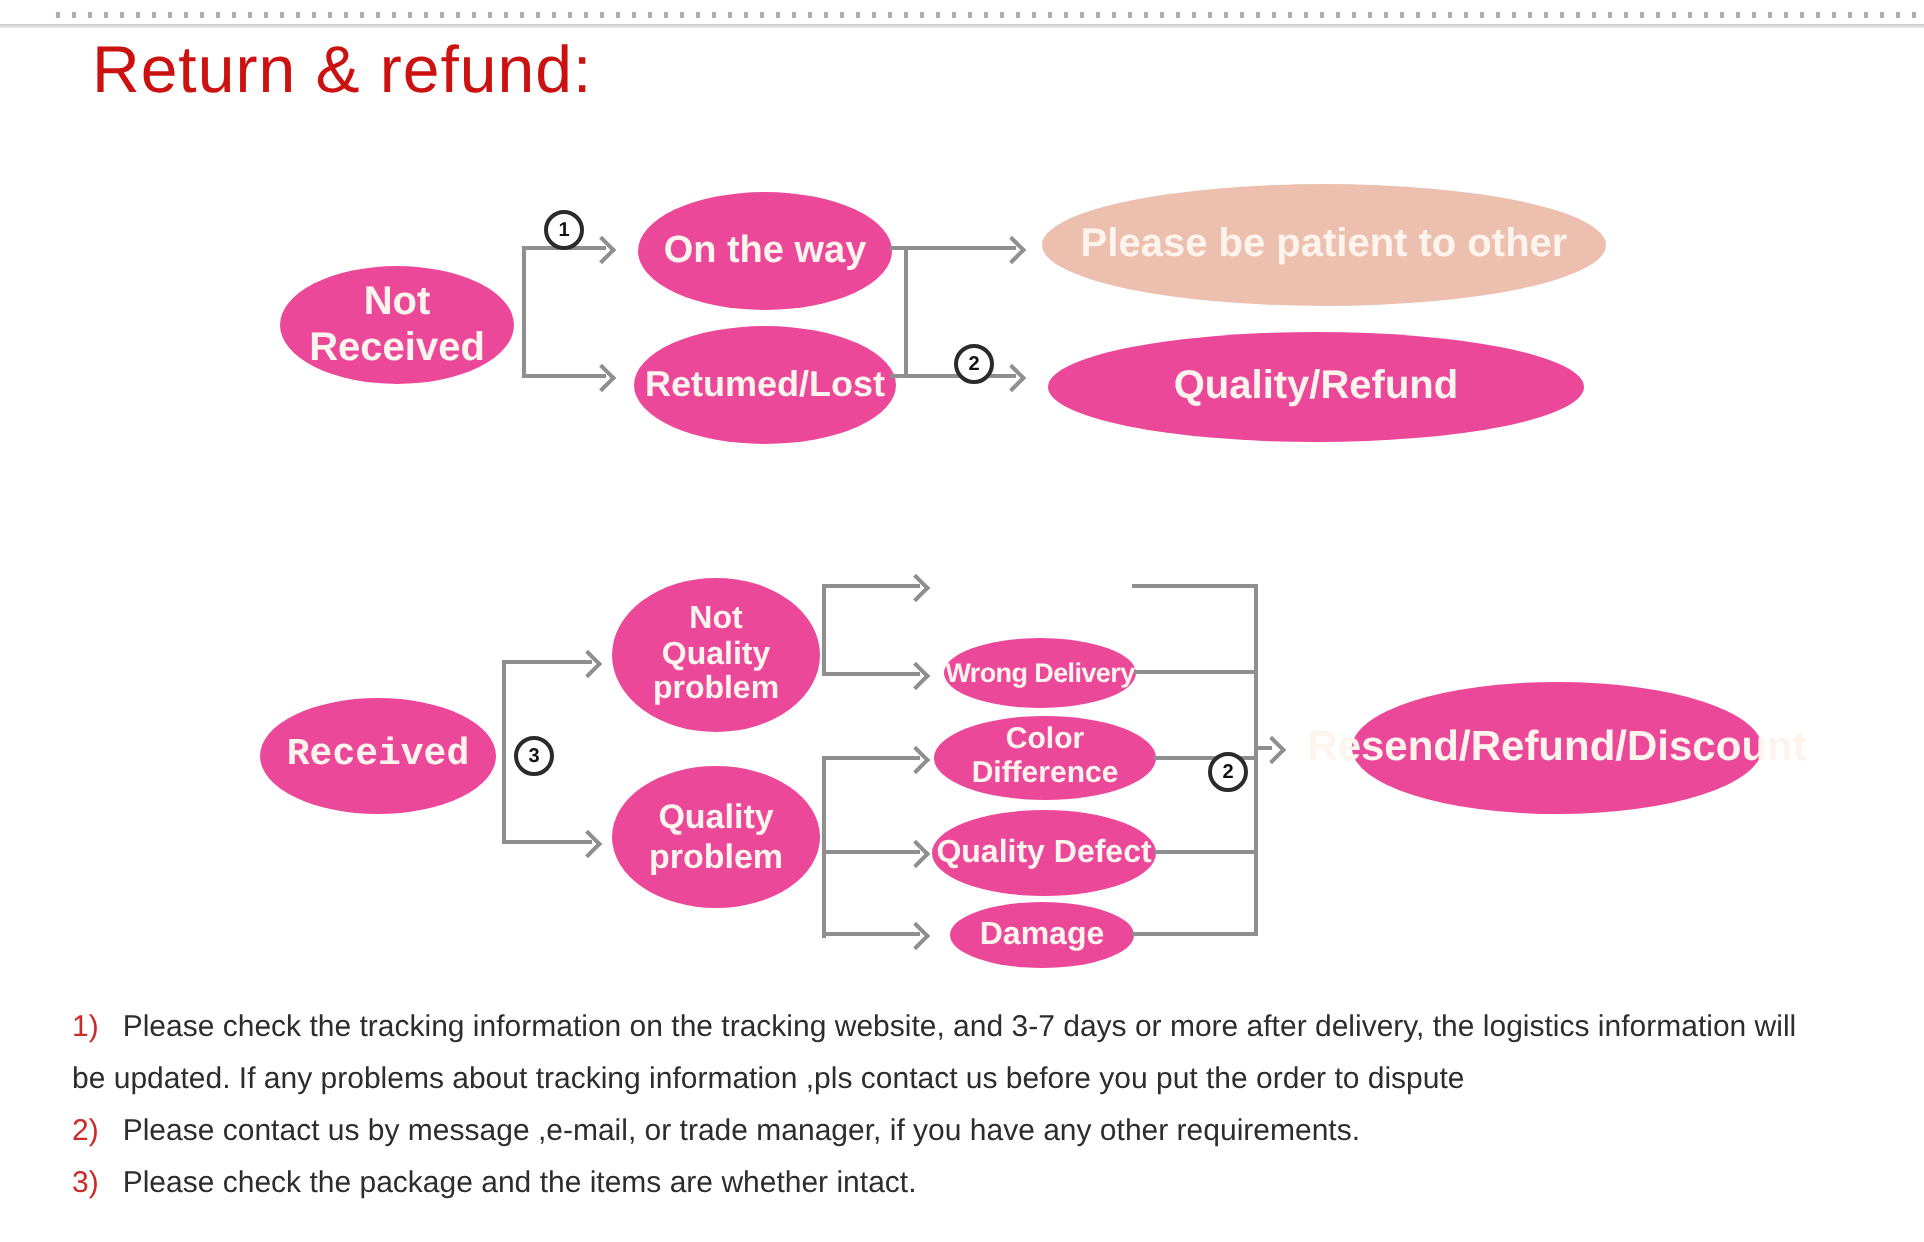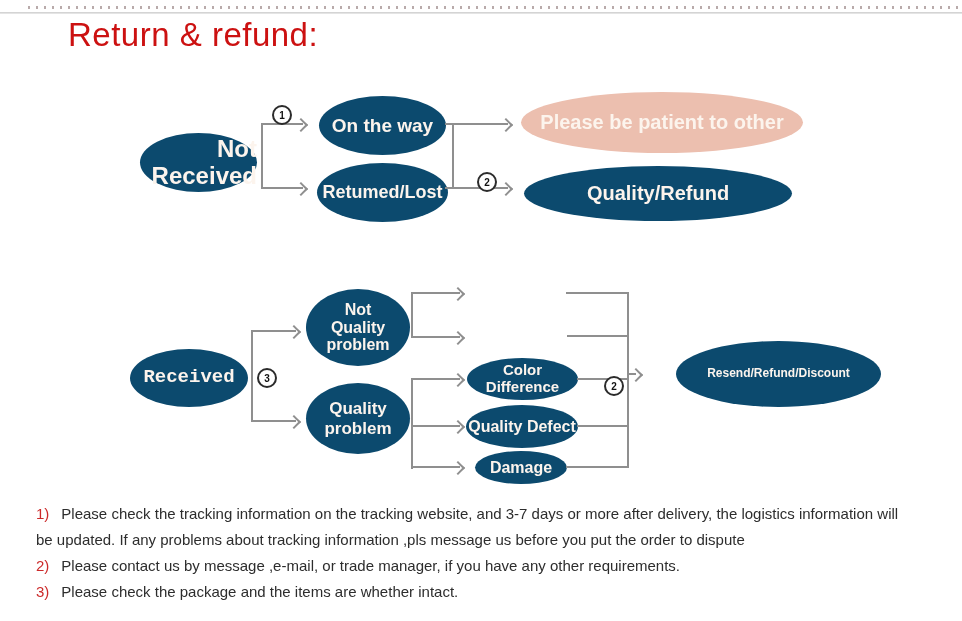--- a/index.html
+++ b/index.html
@@ -8,40 +8,40 @@
   .canvas{position:absolute;inset:0;width:962px;height:621px;}
 
   
   #top-dots{position:absolute;left:28px;top:6px;width:930px;height:3px;
     background:repeating-linear-gradient(to right,#b9abab 0 2px,transparent 2px 8px);}
   #top-line{position:absolute;left:0;top:12px;width:962px;height:2px;
     background:linear-gradient(#cccccc,#ececec);}
 
   
   #page-title{position:absolute;left:46px;top:16px;font-size:33px;letter-spacing:0.5px;
-    color:#cc1111;white-space:nowrap;margin-left:22px;}
+    color:#cc1111;white-space:nowrap;}
 
   
-  .ellipse{position:absolute;background:#0c4a6e;border-radius:50%;
+  .ellipse{position:absolute;background:#ec4899;border-radius:50%;
     display:flex;align-items:center;justify-content:center;text-align:center;
     color:#fcf4ed;font-weight:bold;line-height:1.12;}
-  #n-not-received{left:140px;top:133px;width:117px;height:59px;font-size:24px;text-align:right;}
+  #n-not-received{left:140px;top:133px;width:117px;height:59px;font-size:20px;}
   #n-on-the-way{left:319px;top:96px;width:127px;height:59px;font-size:19px;}
   #n-returned-lost{left:317px;top:163px;width:131px;height:59px;font-size:18px;}
   #n-please-wait{left:521px;top:92px;width:282px;height:61px;font-size:20px;background:#ecbfaf;}
   #n-resend-refund{left:524px;top:166px;width:268px;height:55px;font-size:20px;}
   #n-received{left:130px;top:349px;width:118px;height:58px;font-size:19px;font-family:Liberation Mono, monospace;}
   #n-not-quality{left:306px;top:289px;width:104px;height:77px;font-size:16px;padding:0 14px;box-sizing:border-box;}
   #n-quality{left:306px;top:383px;width:104px;height:71px;font-size:17px;padding:0 14px;box-sizing:border-box;}
   #n-not-fit{left:473px;top:274px;width:94px;height:39px;font-size:16px;}
   #n-wrong-delivery{left:472px;top:319px;width:96px;height:35px;font-size:13.5px;letter-spacing:-0.3px;}
   #n-color-difference{left:467px;top:358px;width:111px;height:42px;font-size:15px;}
   #n-quality-defect{left:466px;top:405px;width:112px;height:43px;font-size:16px;}
   #n-damage{left:475px;top:451px;width:92px;height:33px;font-size:16px;}
-  #n-rrd{left:676px;top:341px;width:205px;height:66px;font-size:12px;}
+  #n-rrd{left:676px;top:341px;width:205px;height:66px;font-size:21px;}
 
   
   .hline{position:absolute;height:2px;background:#8f8f8f;}
   .vline{position:absolute;width:2px;background:#8f8f8f;}
   .arrow{position:absolute;width:8px;height:8px;border-top:2px solid #8f8f8f;
     border-right:2px solid #8f8f8f;transform:rotate(45deg);background:transparent;}
 
   #lA-v{left:261px;top:123px;height:66px;}
   #lA-h1{left:261px;top:123px;width:42px;} #aA-1{left:296px;top:120px;}
   #lA-h2{left:261px;top:187px;width:42px;} #aA-2{left:296px;top:184px;}
@@ -105,20 +105,21 @@
   <div class="hline" id="lB-h2"></div>
   <div class="arrow" id="aB-2"></div>
   <div class="vline" id="lB-v"></div>
 
   <div class="circ" id="c1">1</div>
   <div class="circ" id="c2a">2</div>
 
   <div class="ellipse" id="n-received">Received</div>
   <div class="ellipse" id="n-not-quality">Not Quality problem</div>
   <div class="ellipse" id="n-quality">Quality problem</div>
+  <div class="ellipse" id="n-wrong-delivery">Wrong Delivery</div>
   <div class="ellipse" id="n-color-difference">Color Difference</div>
   <div class="ellipse" id="n-damage">Damage</div>
   <div class="ellipse" id="n-quality-defect">Quality Defect</div>
   <div class="ellipse" id="n-rrd">Resend/Refund/Discount</div>
 
   <div class="vline" id="lC-v"></div>
   <div class="hline" id="lC-h1"></div>
   <div class="arrow" id="aC-1"></div>
   <div class="hline" id="lC-h2"></div>
   <div class="arrow" id="aC-2"></div>
@@ -147,21 +148,21 @@
   <div class="arrow" id="aF"></div>
 
   <div class="circ" id="c3">3</div>
   <div class="circ" id="c2b">2</div>
 
   <div id="notes">
     <div class="note-line">
       <span class="note-num">1)</span><span>Please check the tracking information on the tracking website, and 3-7 days or more after delivery, the logistics information will</span>
     </div>
     <div class="note-line">
-      <span>be updated. If any problems about tracking information ,pls message us before you put the order to dispute</span>
+      <span>be updated. If any problems about tracking information ,pls contact us before you put the order to dispute</span>
     </div>
     <div class="note-line">
       <span class="note-num">2)</span><span>Please contact us by message ,e-mail, or trade manager, if you have any other requirements.</span>
     </div>
     <div class="note-line">
       <span class="note-num">3)</span><span>Please check the package and the items are whether intact.</span>
     </div>
   </div>
 
 </div>

